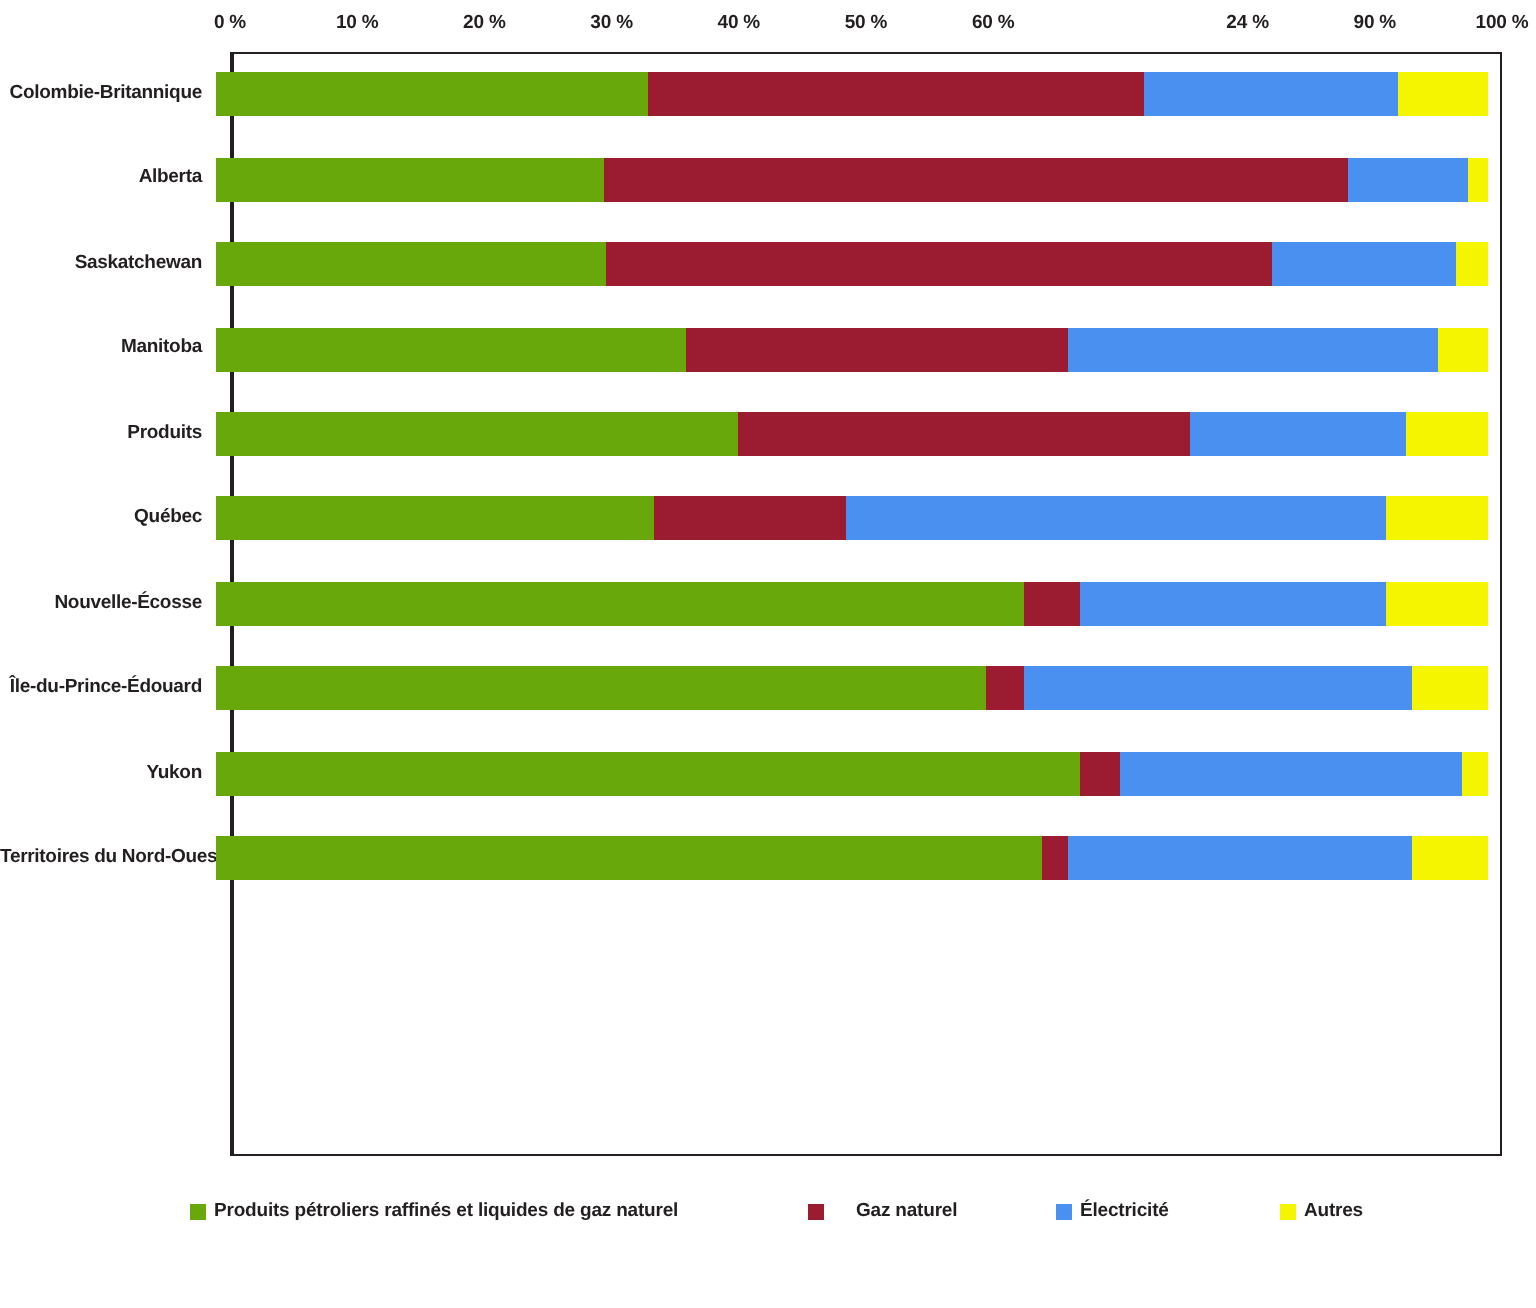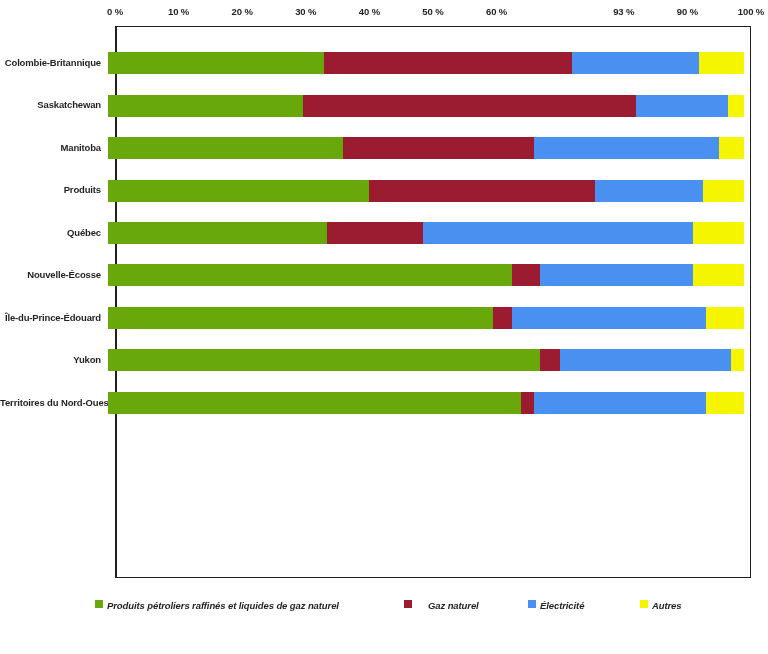--- a/index.html
+++ b/index.html
@@ -51,21 +51,21 @@
     border-top: 1.5px solid #231f20;
     border-bottom: 1.5px solid #231f20;
     box-sizing: border-box;
     background: #ffffff;
   }
 
   
   #rows {
     position: absolute;
     left: 0;
-    top: 42px;
+    top: 26px;
     width: 768px;
     height: 552px;
   }
   .bar-row {
     position: relative;
     height: 42.46px;
     display: flex;
     align-items: center;
   }
   .row-label {
@@ -97,22 +97,22 @@
   #legend {
     position: absolute;
     left: 0;
     top: 600px;
     width: 768px;
     height: 22px;
   }
   .legend-item {
     position: absolute;
     display: flex;
+    align-items: center;
     white-space: nowrap;
-    font-style: italic;
   }
   .legend-swatch {
     width: 8px;
     height: 8px;
     margin-right: 4px;
     flex: 0 0 auto;
   }
   .legend-label {
     font-size: 9.5px;
     font-weight: bold;
@@ -127,38 +127,47 @@
 
   <div id="x-axis-labels">
       <div class="x-tick-label" style="left: 0%;">0 %</div>
       <div class="x-tick-label" style="left: 10%;">10 %</div>
       <div class="x-tick-label" style="left: 20%;">20 %</div>
       <div class="x-tick-label" style="left: 30%;">30 %</div>
       <div class="x-tick-label" style="left: 40%;">40 %</div>
       <div class="x-tick-label" style="left: 50%;">50 %</div>
       <div class="x-tick-label" style="left: 60%;">60 %</div>
       <div class="x-tick-label" style="left: 70%; margin-top: 20px;">70 %</div>
-      <div class="x-tick-label" style="left: 80%;">93 %</div>
+      <div class="x-tick-label" style="left: 80%;">24 %</div>
       <div class="x-tick-label" style="left: 90%;">90 %</div>
       <div class="x-tick-label" style="left: 100%;">100 %</div>
     </div>
 
   <div id="plot-area"></div>
 
   <div id="rows">
       <div class="bar-row">
         <div class="row-label">Colombie-Britannique</div>
         <div class="bar-track">
           <div class="seg" style="left: 0%; width: 34%; background: rgb(105, 168, 11);"></div>
           <div class="seg" style="left: 34%; width: 39%; background: rgb(155, 27, 48);"></div>
           <div class="seg" style="left: 73%; width: 20%; background: rgb(74, 144, 240);"></div>
           <div class="seg" style="left: 93%; width: 7%; background: rgb(245, 245, 0);"></div>
         </div>
       </div>
       <div class="bar-row">
+        <div class="row-label">Alberta</div>
+        <div class="bar-track">
+          <div class="seg" style="left: 0%; width: 30.5%; background: rgb(105, 168, 11);"></div>
+          <div class="seg" style="left: 30.5%; width: 58.5%; background: rgb(155, 27, 48);"></div>
+          <div class="seg" style="left: 89%; width: 9.5%; background: rgb(74, 144, 240);"></div>
+          <div class="seg" style="left: 98.5%; width: 1.5%; background: rgb(245, 245, 0);"></div>
+        </div>
+      </div>
+      <div class="bar-row">
         <div class="row-label">Saskatchewan</div>
         <div class="bar-track">
           <div class="seg" style="left: 0%; width: 30.7%; background: rgb(105, 168, 11);"></div>
           <div class="seg" style="left: 30.7%; width: 52.3%; background: rgb(155, 27, 48);"></div>
           <div class="seg" style="left: 83%; width: 14.5%; background: rgb(74, 144, 240);"></div>
           <div class="seg" style="left: 97.5%; width: 2.5%; background: rgb(245, 245, 0);"></div>
         </div>
       </div>
       <div class="bar-row">
         <div class="row-label">Manitoba</div>

